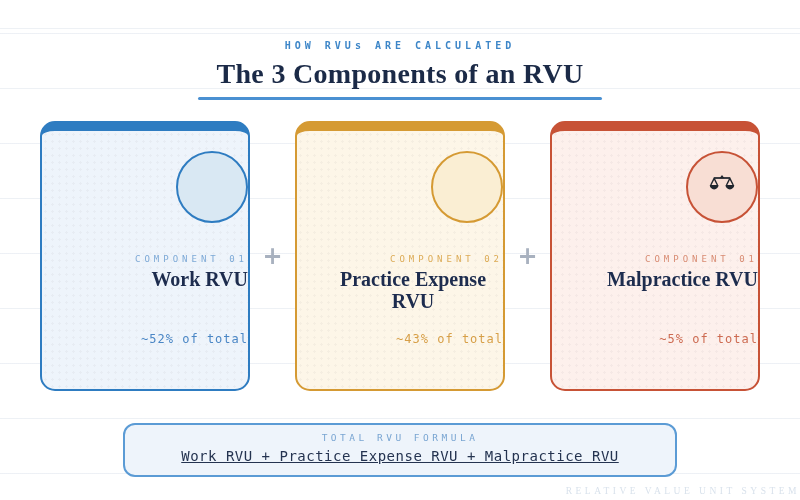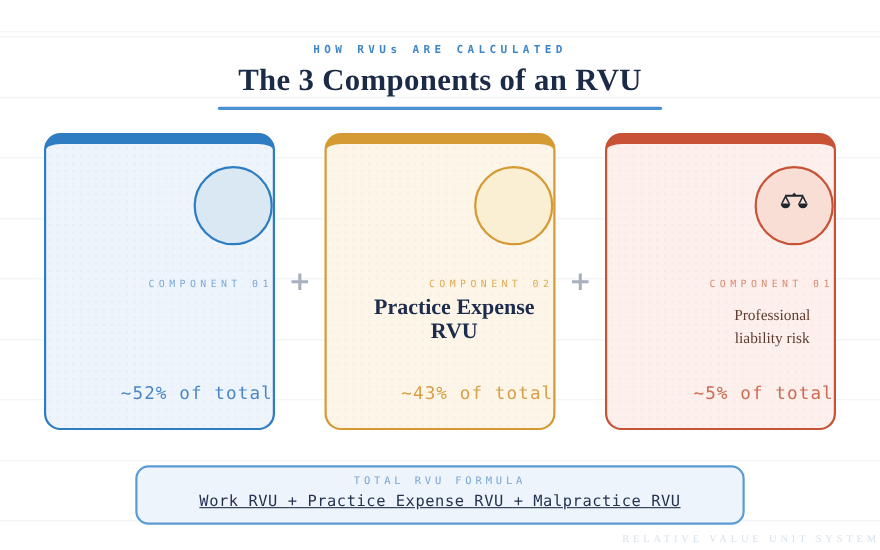--- a/index.html
+++ b/index.html
@@ -72,23 +72,23 @@
   }
   .card-desc {
     margin-top: 13px;
     font-size: 14px; line-height: 1.5;
     color: var(--bodyc);
   }
   .desc-0 { max-width: 120px; }
   .desc-1 { max-width: 165px; }
   .desc-2 { max-width: 112px; }
   .card-share {
-    margin-top: auto; margin-bottom: 22px;
+    margin-top: auto; margin-bottom: 43px;
     font-family: "DejaVu Sans Mono", monospace;
-    font-size: 16px; letter-spacing: 1px;
+    font-size: 12px; letter-spacing: 1px;
     color: var(--sharec);
   }
 
   .formula-section { text-align: center; margin-top: 32px; }
   .formula-box {
     display: inline-block; width: 554px;
     border: 2px solid var(--formulaborder, #5b9bd5);
     border-radius: 12px;
     background: var(--formulabg, #eef4fb);
     padding: 7px 0 11px;
@@ -119,20 +119,21 @@
   <div class="eyebrow">HOW RVUs ARE CALCULATED</div>
   <h1 class="page-title">The 3 Components of an RVU</h1>
   <div class="title-underline"></div>
 </div>
 
 <div class="cards-row">
 
   <div class="card" style="--accent: #2e7cc1; --bg: #eef4fb; --circle: #d9e8f3; --labelc: #7da9d6; --bodyc: #33475e; --sharec: #4a86c5;">
     <div class="circle"></div>
     <div class="component-label">COMPONENT 01</div>
+    <div class="card-title">Work RVU</div>
     <div class="card-share">~52% of total</div>
   </div>
 
   <div class="plus">+</div>
 
   <div class="card" style="--accent: #d59a33; --bg: #fdf6e8; --circle: #faeed3; --labelc: #dcab56; --bodyc: #2d3a50; --sharec: #d79f47;">
     <div class="circle"></div>
     <div class="component-label">COMPONENT 02</div>
     <div class="card-title">Practice Expense RVU</div>
     <div class="card-share">~43% of total</div>
@@ -147,21 +148,21 @@
           <path d="M16 1.5 L18.8 5.2 H13.2 Z" fill="#20262e"></path>
           <line x1="6.5" y1="5" x2="25.5" y2="5" stroke="#20262e" stroke-width="2"></line>
           <path d="M7 5.5 L3.2 13 M7 5.5 L10.8 13" stroke="#20262e" stroke-width="1.6"></path>
           <path d="M2 13 A5 5 0 0 0 12 13 Z" fill="#20262e"></path>
           <path d="M25 5.5 L21.2 13 M25 5.5 L28.8 13" stroke="#20262e" stroke-width="1.6"></path>
           <path d="M20 13 A5 5 0 0 0 30 13 Z" fill="#20262e"></path>
         </svg>
       </span>
     </div>
     <div class="component-label">COMPONENT 01</div>
-    <div class="card-desc desc-2">Professional liability risk</div>
+    <div class="card-title">Malpractice RVU</div>
     <div class="card-share">~5% of total</div>
   </div>
 
 </div>
 
 <div class="formula-section">
   <div class="formula-box">
     <div class="formula-label">TOTAL RVU FORMULA</div>
     <div class="formula-text">Work RVU + Practice Expense RVU + Malpractice RVU</div>
   </div>

